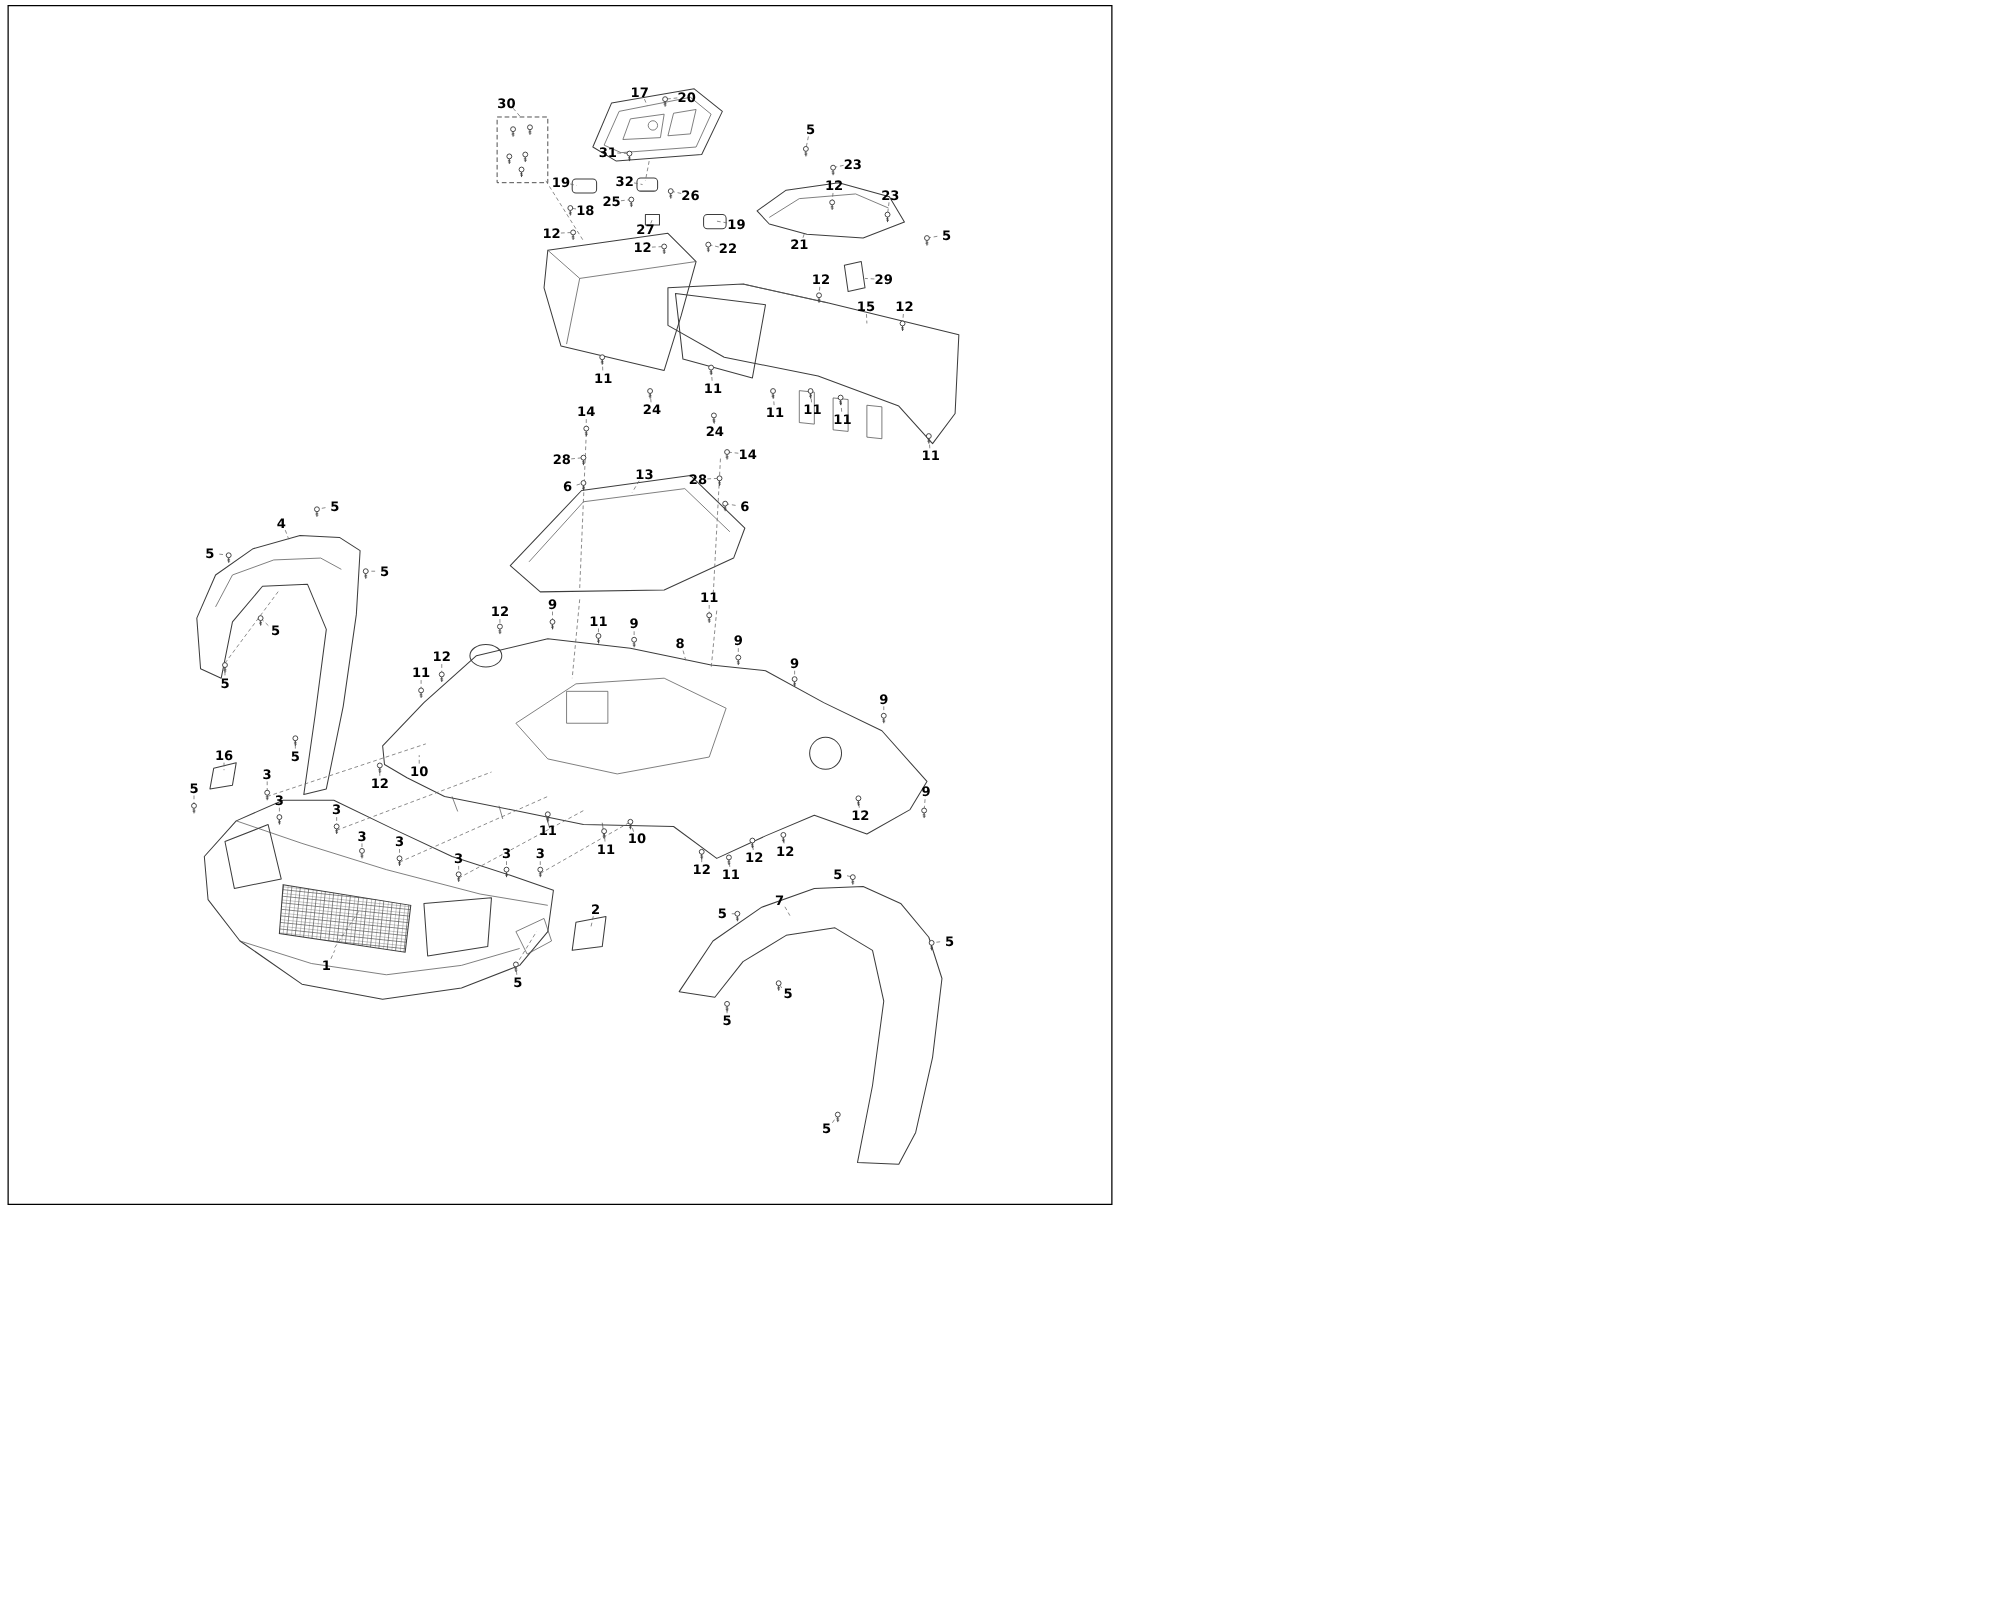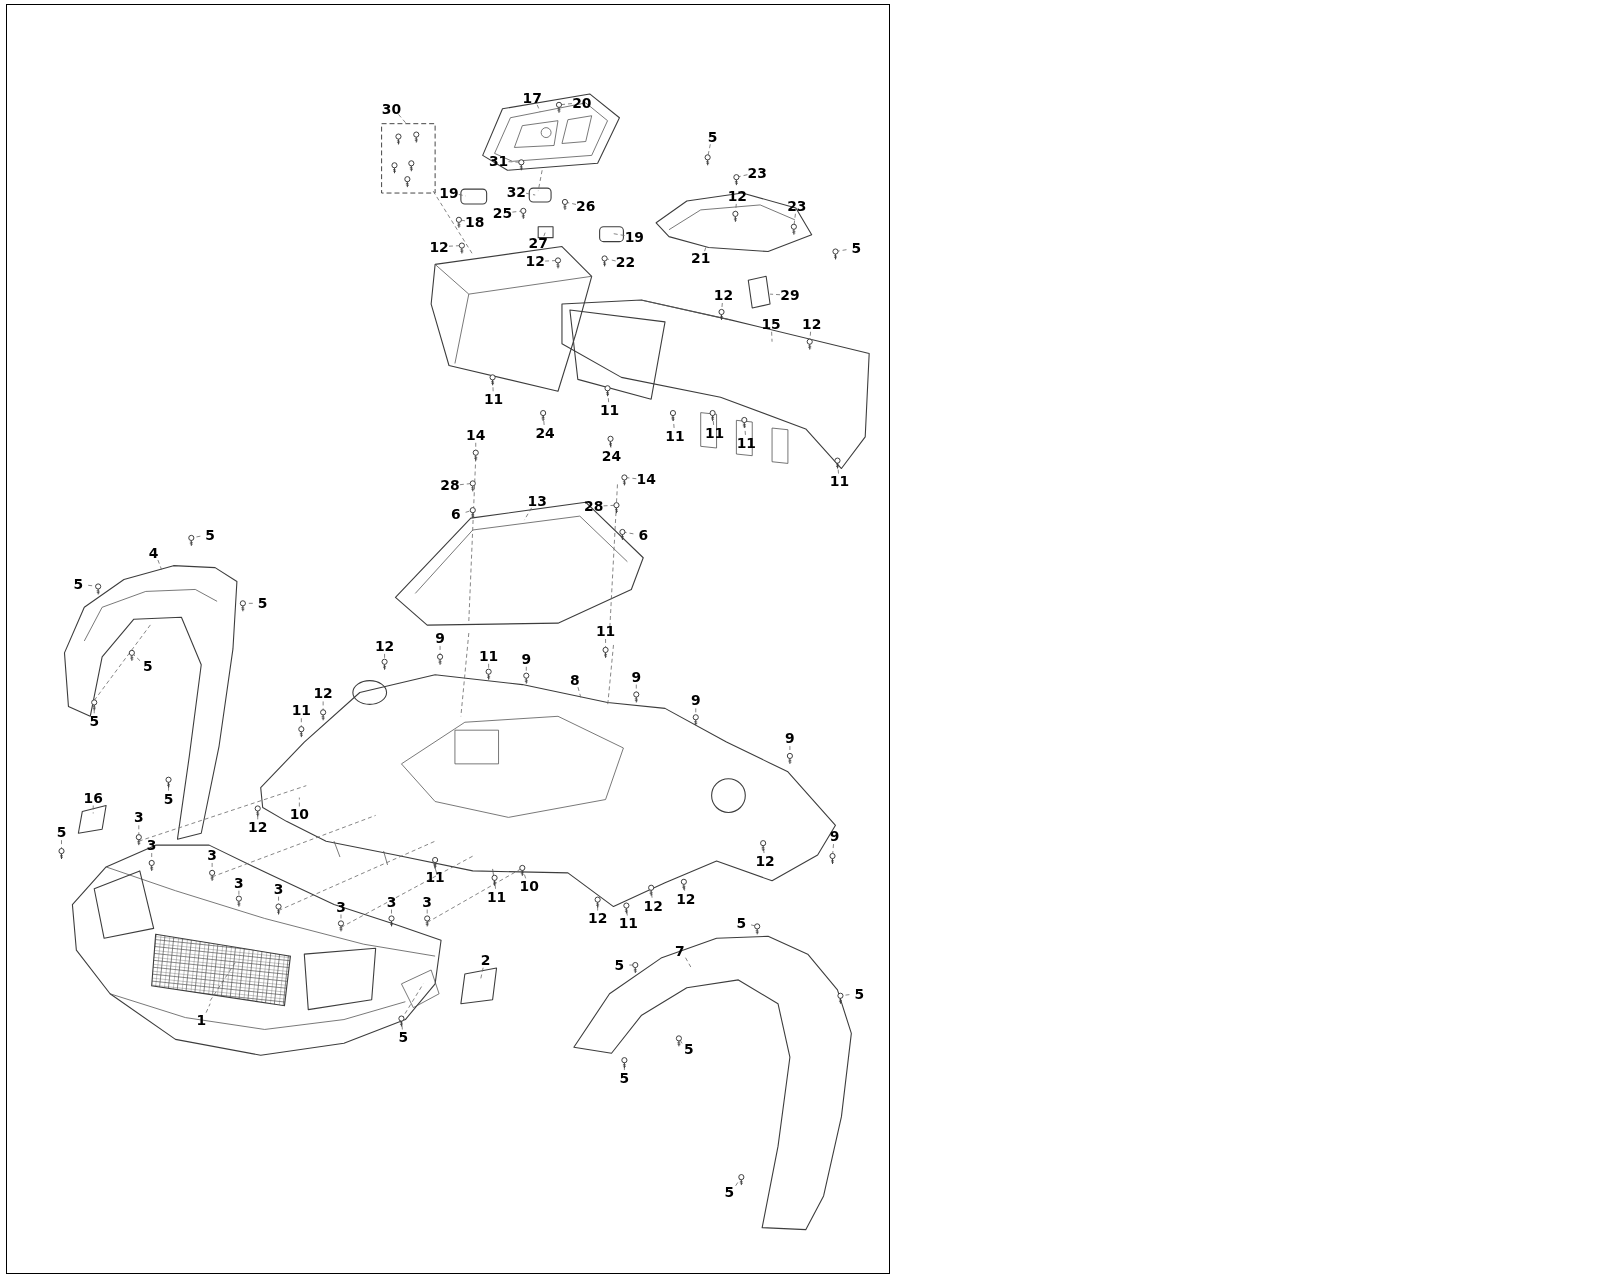--- a/index.html
+++ b/index.html
@@ -1,17 +1,17 @@
 <!DOCTYPE html>
 <html><head>
 <meta charset="utf-8">
 <style>
   html,body{margin:0;padding:0;background:#fff;}
   body{width:1600px;height:1280px;position:relative;font-family:"DejaVu Sans",sans-serif;}
-  .frame{position:absolute;left:6px;top:4px;width:884px;height:1270px;border:1px solid #000;box-sizing:border-box;background:#fff;}
+  .frame{position:absolute;left:6px;top:4px;width:884px;height:960px;border:1px solid #000;box-sizing:border-box;background:#fff;}
   svg{width:100%;height:100%;display:block;}
   .ln{fill:none;stroke:#3d3d3d;stroke-width:1.1;stroke-linejoin:round;stroke-linecap:round;}
   .thin{fill:none;stroke:#555;stroke-width:0.8;stroke-linejoin:round;}
   .dash{stroke:#666;stroke-width:0.8;stroke-dasharray:4 3;fill:none;}
   .dashbox{fill:none;stroke:#444;stroke-width:1;stroke-dasharray:5 3;}
   .lbl{font-family:"DejaVu Sans",sans-serif;font-size:14px;font-weight:bold;fill:#000;text-anchor:middle;}
 </style>
 </head>
 <body>
 

